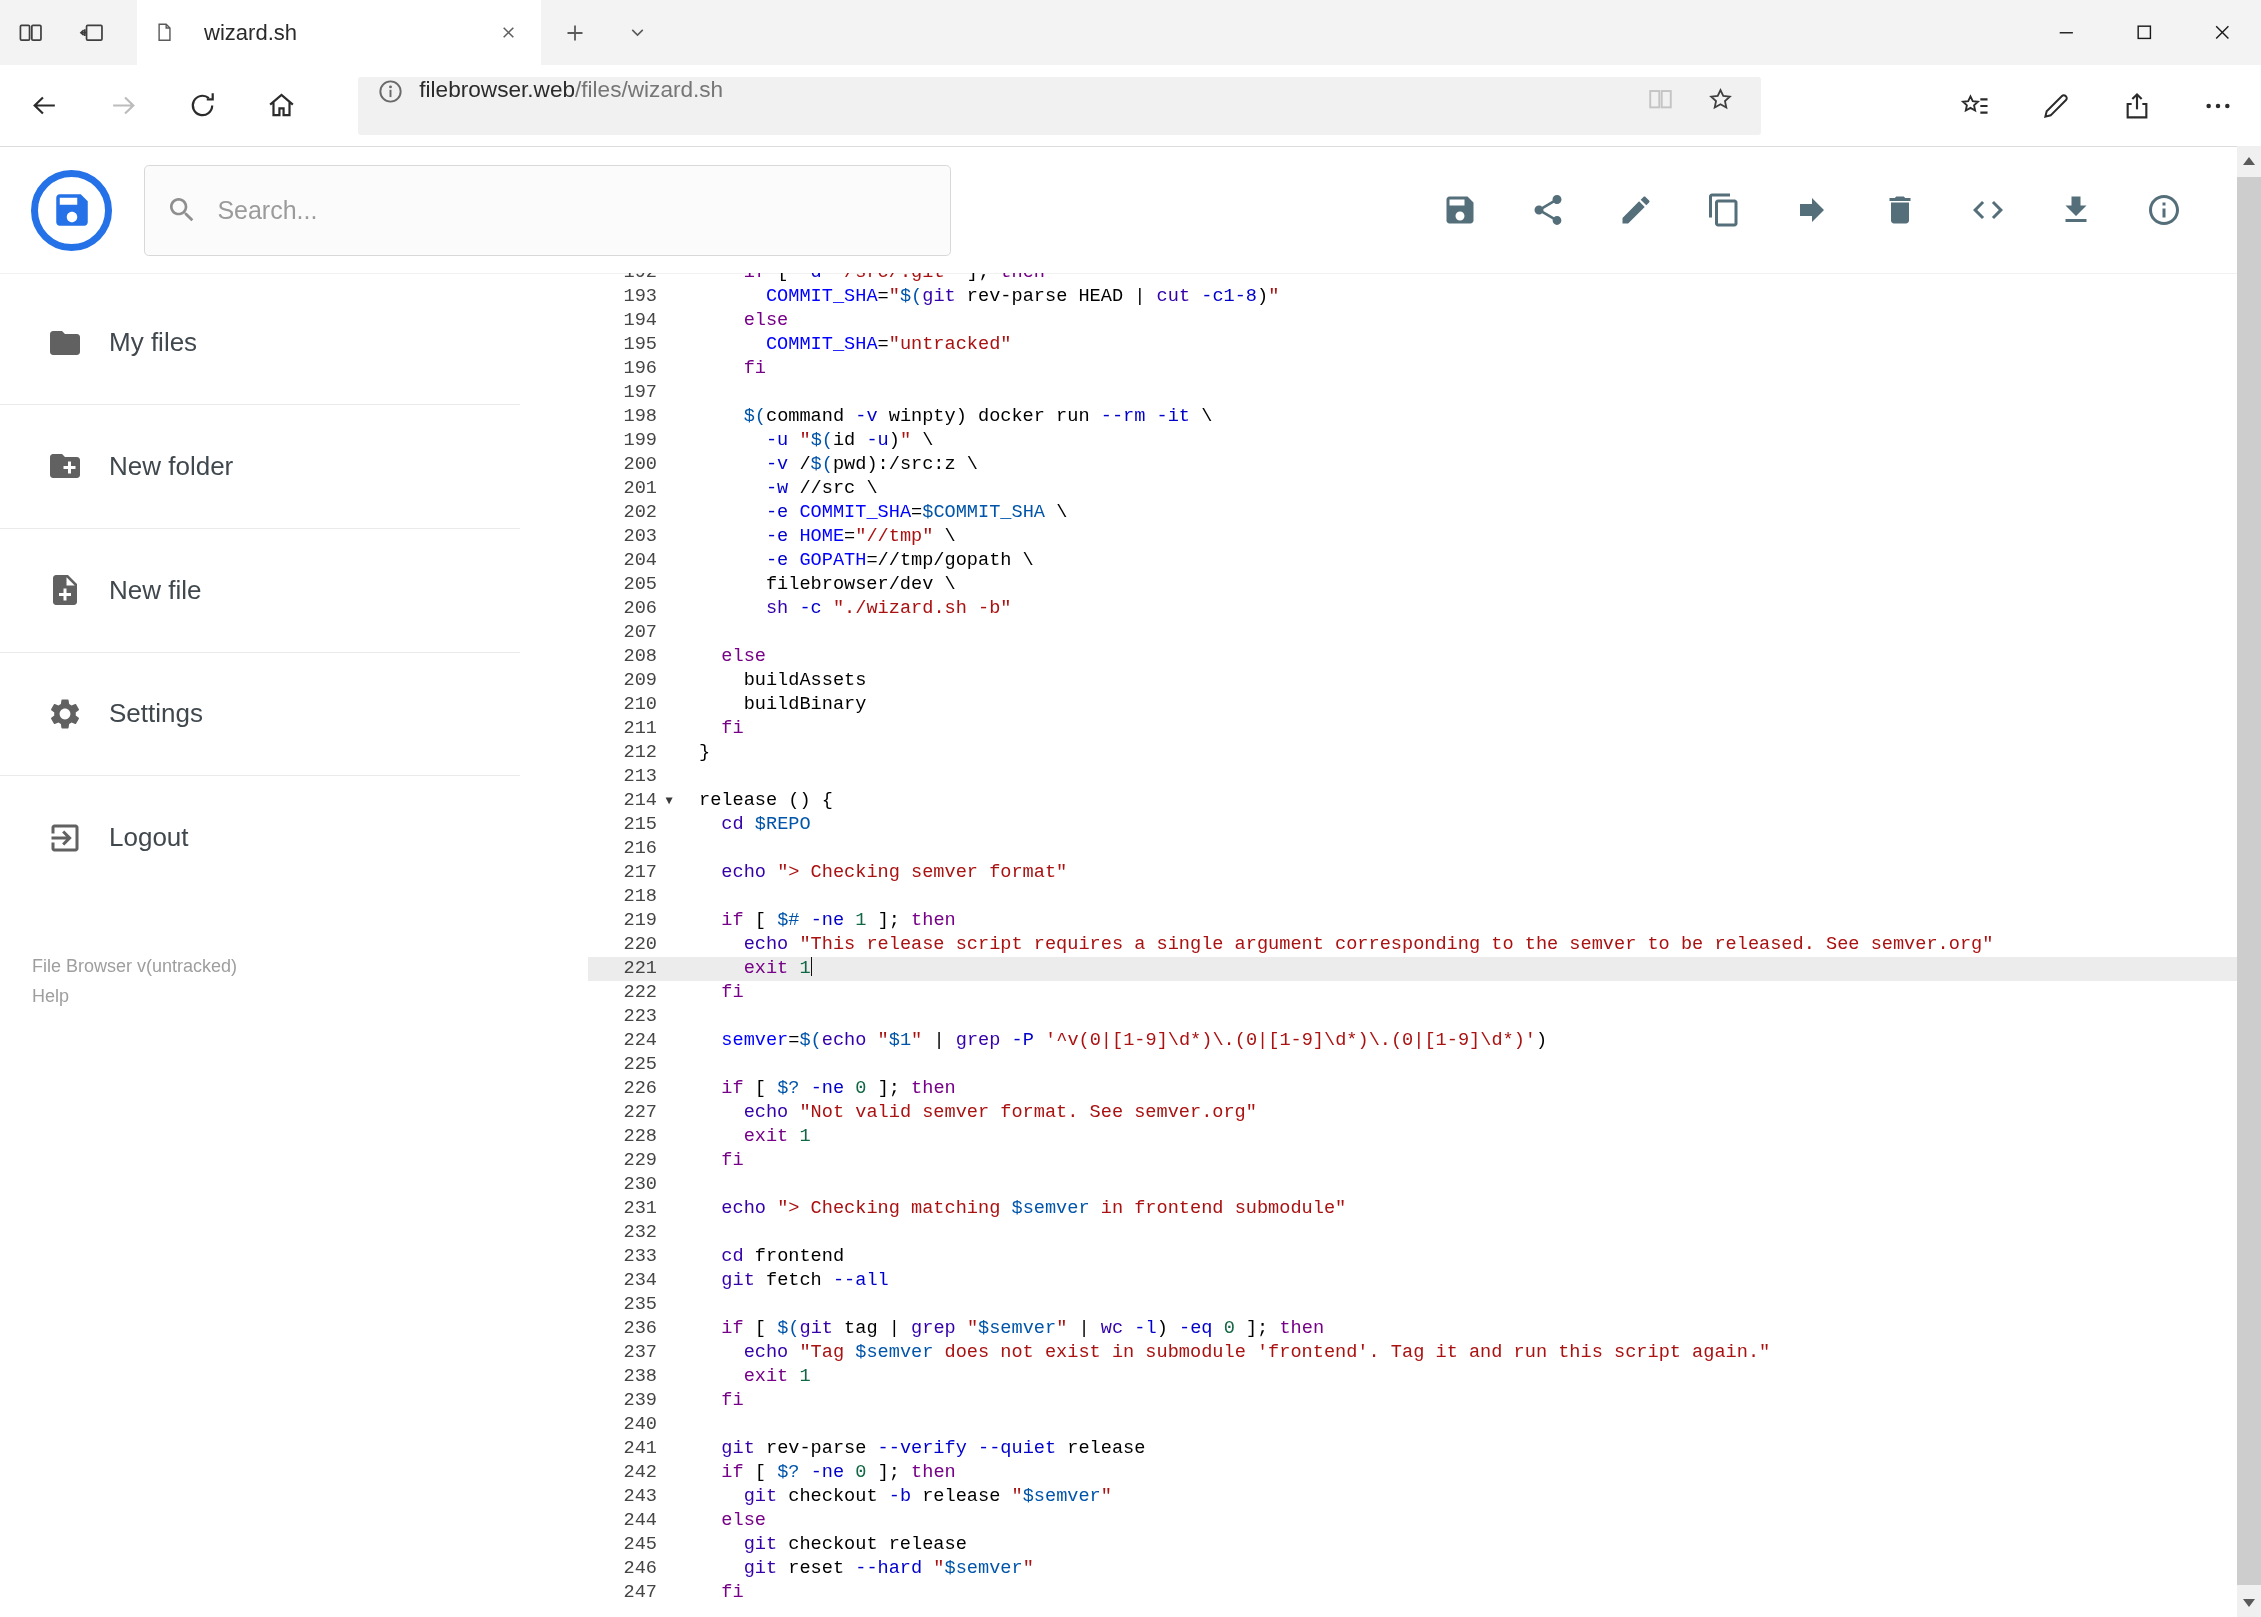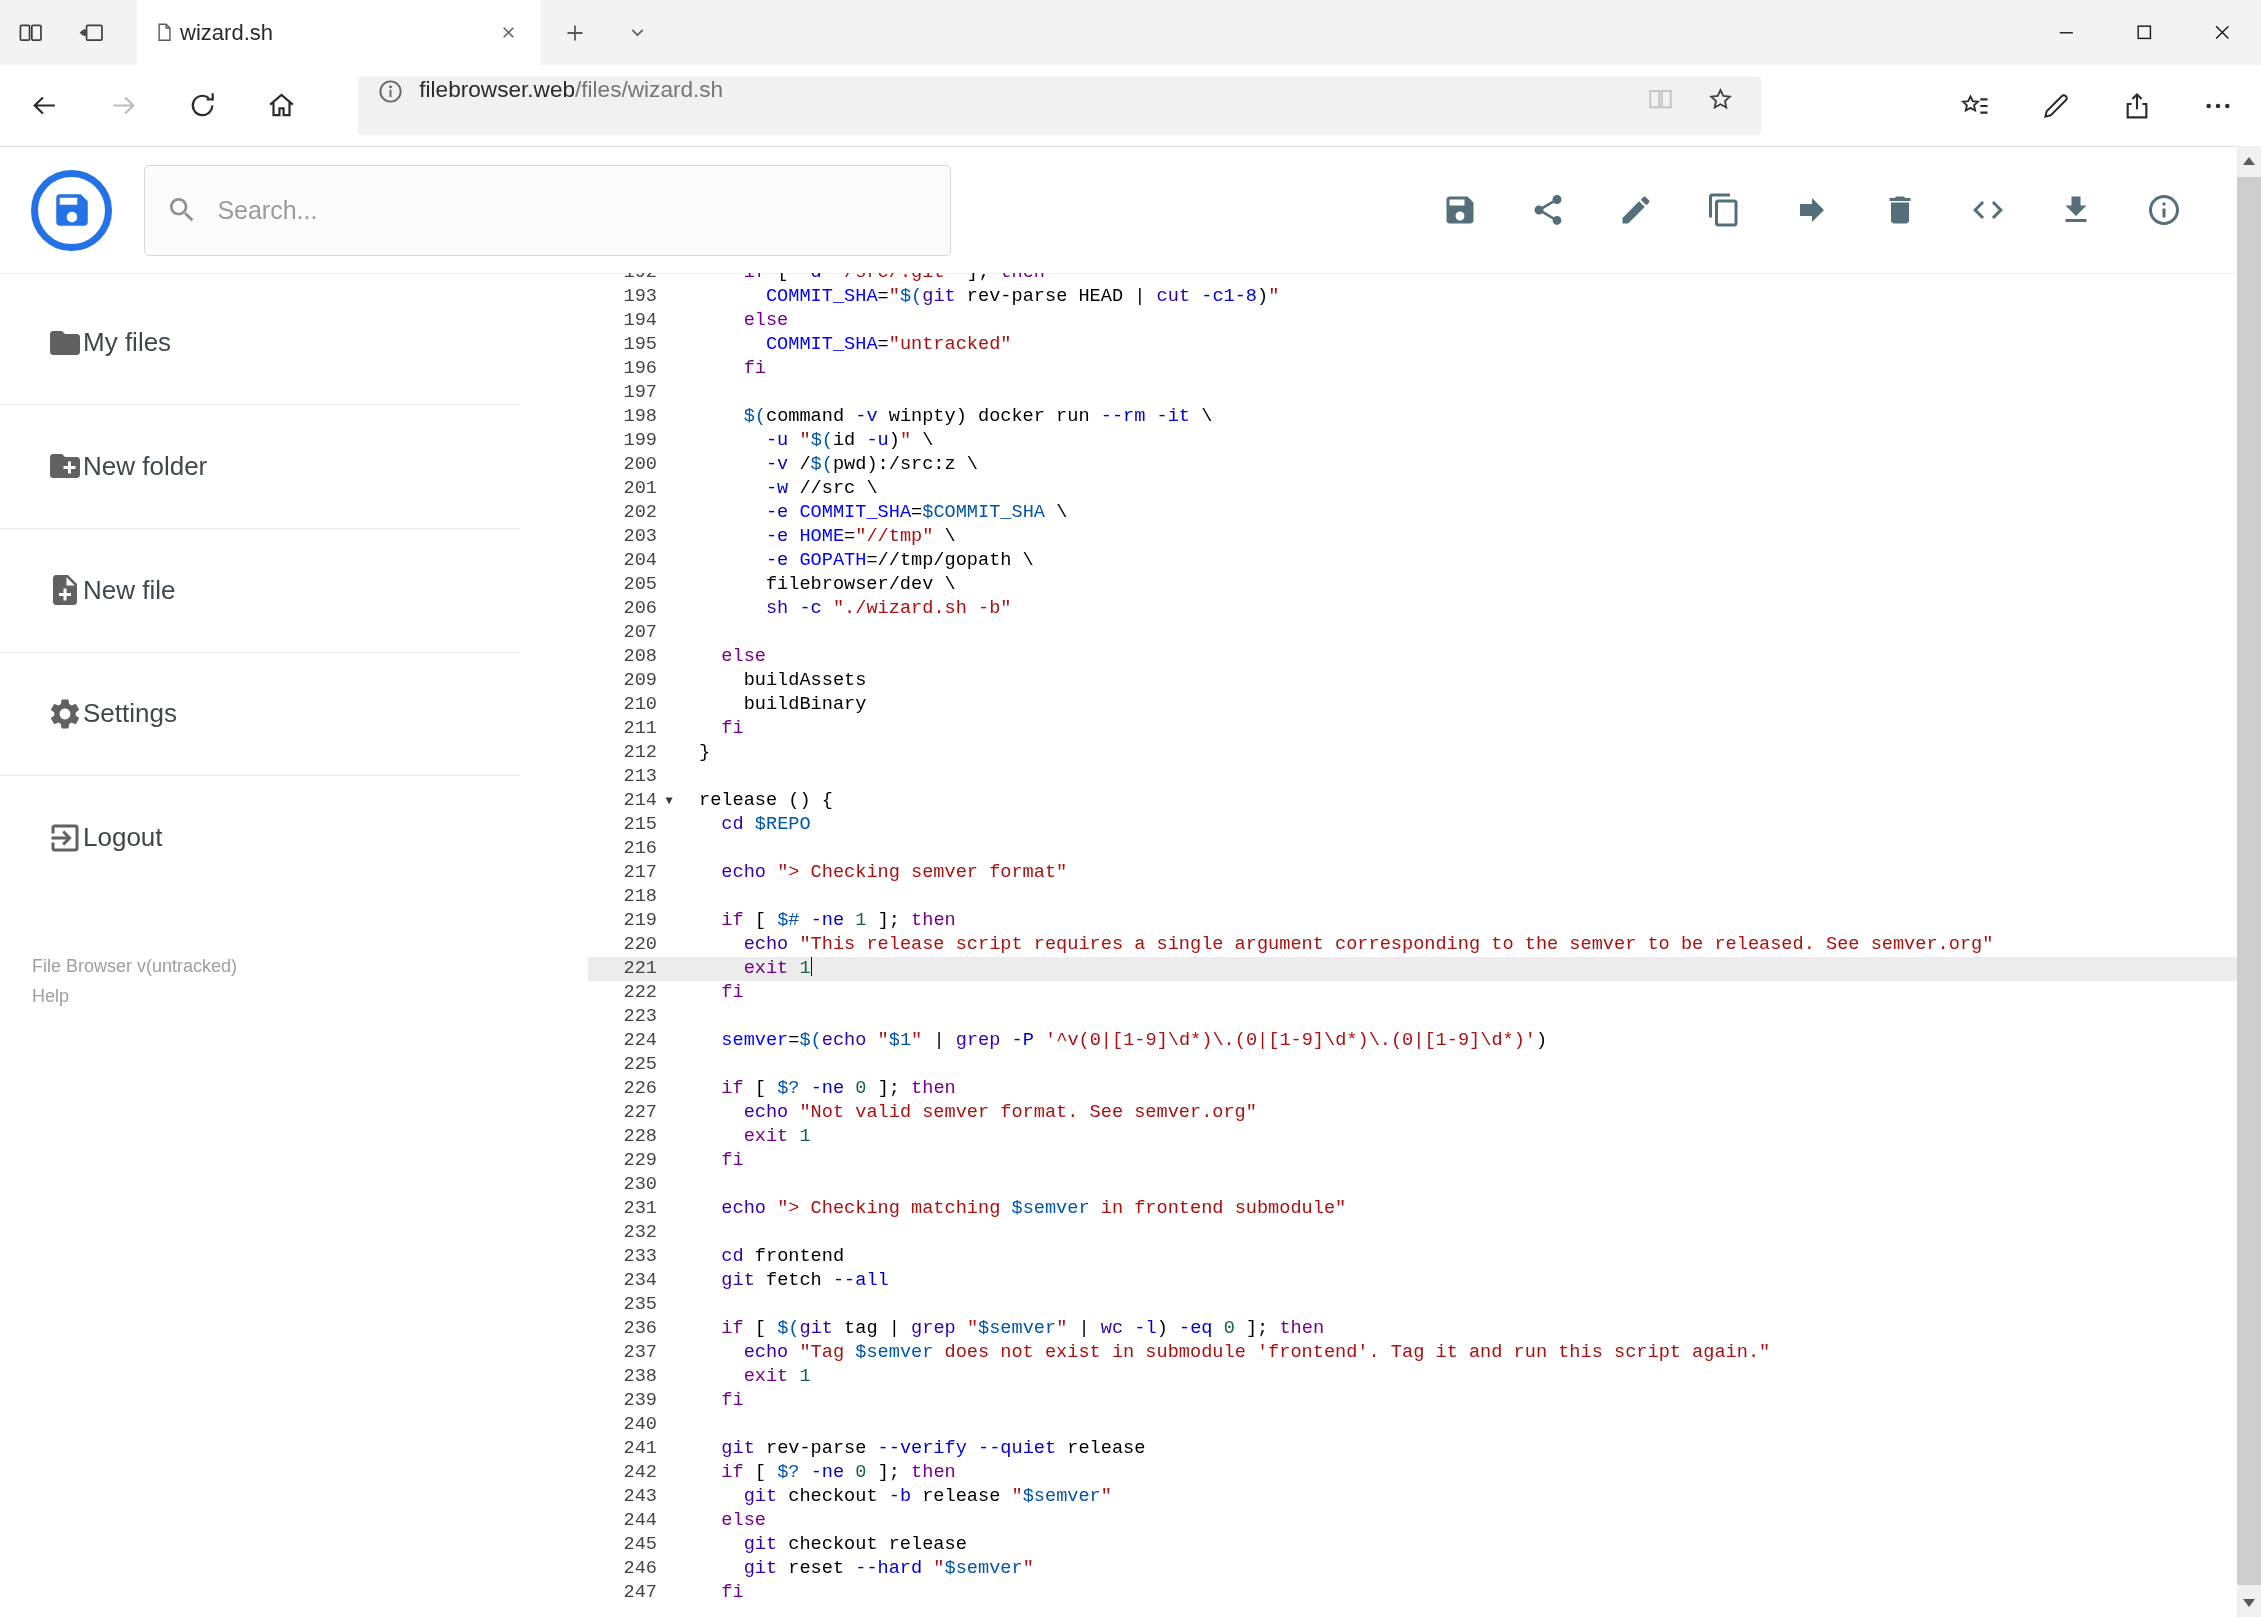--- a/index.html
+++ b/index.html
@@ -2,21 +2,21 @@
 <html style="--accent-blue: #2471e8; --icon-slate: #546e7a; --active-line-bg: #ececec; --token-keyword: #770088; --token-builtin: #3300aa; --token-string: #aa1111; --token-variable: #0055aa; --token-def: #0000ff; --token-attribute: #0000cc; --token-number: #116644;font-size:13px"><head>
 <meta charset="utf-8">
 <style>
   *{box-sizing:border-box;margin:0;padding:0}
   html,body{background:#fff}
   body{width:2261px;height:1617px;overflow:hidden;position:relative;font-family:"Liberation Sans",sans-serif;-webkit-font-smoothing:antialiased}
 
   
   .tabbar{height:65px;background:#f3f3f3;display:flex;align-items:center}
   .tab-side-btn{width:61px;height:65px;display:flex;align-items:center;justify-content:center}
-  .tab{width:404px;height:65px;background:#fff;display:flex;align-items:center;gap:5px;padding:0 16px;margin-left:14.5px}
+  .tab{width:404px;height:65px;background:#fff;display:flex;align-items:center;gap:29px;padding:0 16px;margin-left:14.5px}
   .tab-title{flex:1;font-size:22px;color:#2b2b2b;white-space:nowrap;overflow:hidden}
   .tab-close{width:32px;height:32px;display:flex;align-items:center;justify-content:center}
   .newtab{width:68px;height:65px;display:flex;align-items:center;justify-content:center}
   .tab-chevron{width:58px;height:65px;display:flex;align-items:center;justify-content:center}
   .win-controls{margin-left:auto;display:flex;height:65px}
   .win-btn{width:78px;height:65px;display:flex;align-items:center;justify-content:center}
 
   .navbar{height:82px;background:#fff;border-bottom:0.8px solid #dcdcdc;display:flex;align-items:center;padding-left:4.8px}
   .nav-btn{width:79px;height:81px;display:flex;align-items:center;justify-content:center}
   .urlbox{margin-left:37px;width:1403px;height:58px;background:#f1f1f1;border-radius:2.4px;display:flex;align-items:flex-start;padding:0 18px;gap:14.5px}
@@ -35,21 +35,21 @@
   .searchbox svg{width:32px;height:32px;fill:#8f8f8f;flex-shrink:0}
   .searchbox input{border:0;outline:0;background:transparent;font-size:25px;color:#333;flex:1;font-family:inherit}
   .searchbox input::placeholder{color:#9b9b9b}
   .toolbar{margin-left:auto;display:flex;gap:52px;align-items:center}
   .tool-btn{width:36px;height:36px;cursor:pointer}
   .tool-btn svg{width:36px;height:36px;fill:var(--icon-slate,#546e7a);display:block}
 
   
   .app-body{display:flex;height:1345px;background:#fff}
   .sidebar{width:520px;flex-shrink:0;padding-top:8px}
-  .side-item{height:123px;display:flex;align-items:center;padding-left:47px;cursor:pointer}
+  .side-item{height:123px;display:flex;align-items:center;gap:26px;padding-left:47px;cursor:pointer}
   .side-item svg{width:36px;height:36px;fill:#616161;flex-shrink:0}
   .side-item .lbl{font-size:26px;color:#40484e}
   .side-divider{height:0.8px;background:#eaeaea}
   .side-footer{margin-top:52px;padding-left:32px;font-size:18px;color:#9e9e9e;line-height:30px}
 
   .editor{flex:1;overflow:hidden;font-family:Liberation Mono, monospace;font-size:18.6px;color:#000}
   #code-lines{margin-top:-12px}
   .cm-line{display:flex;height:24px;line-height:24px;white-space:pre}
   .cm-line.active{background:linear-gradient(to right,transparent 68px,var(--active-line-bg,#ececec) 68px)}
   .ln{width:137px;flex-shrink:0;text-align:right;color:#454545}

